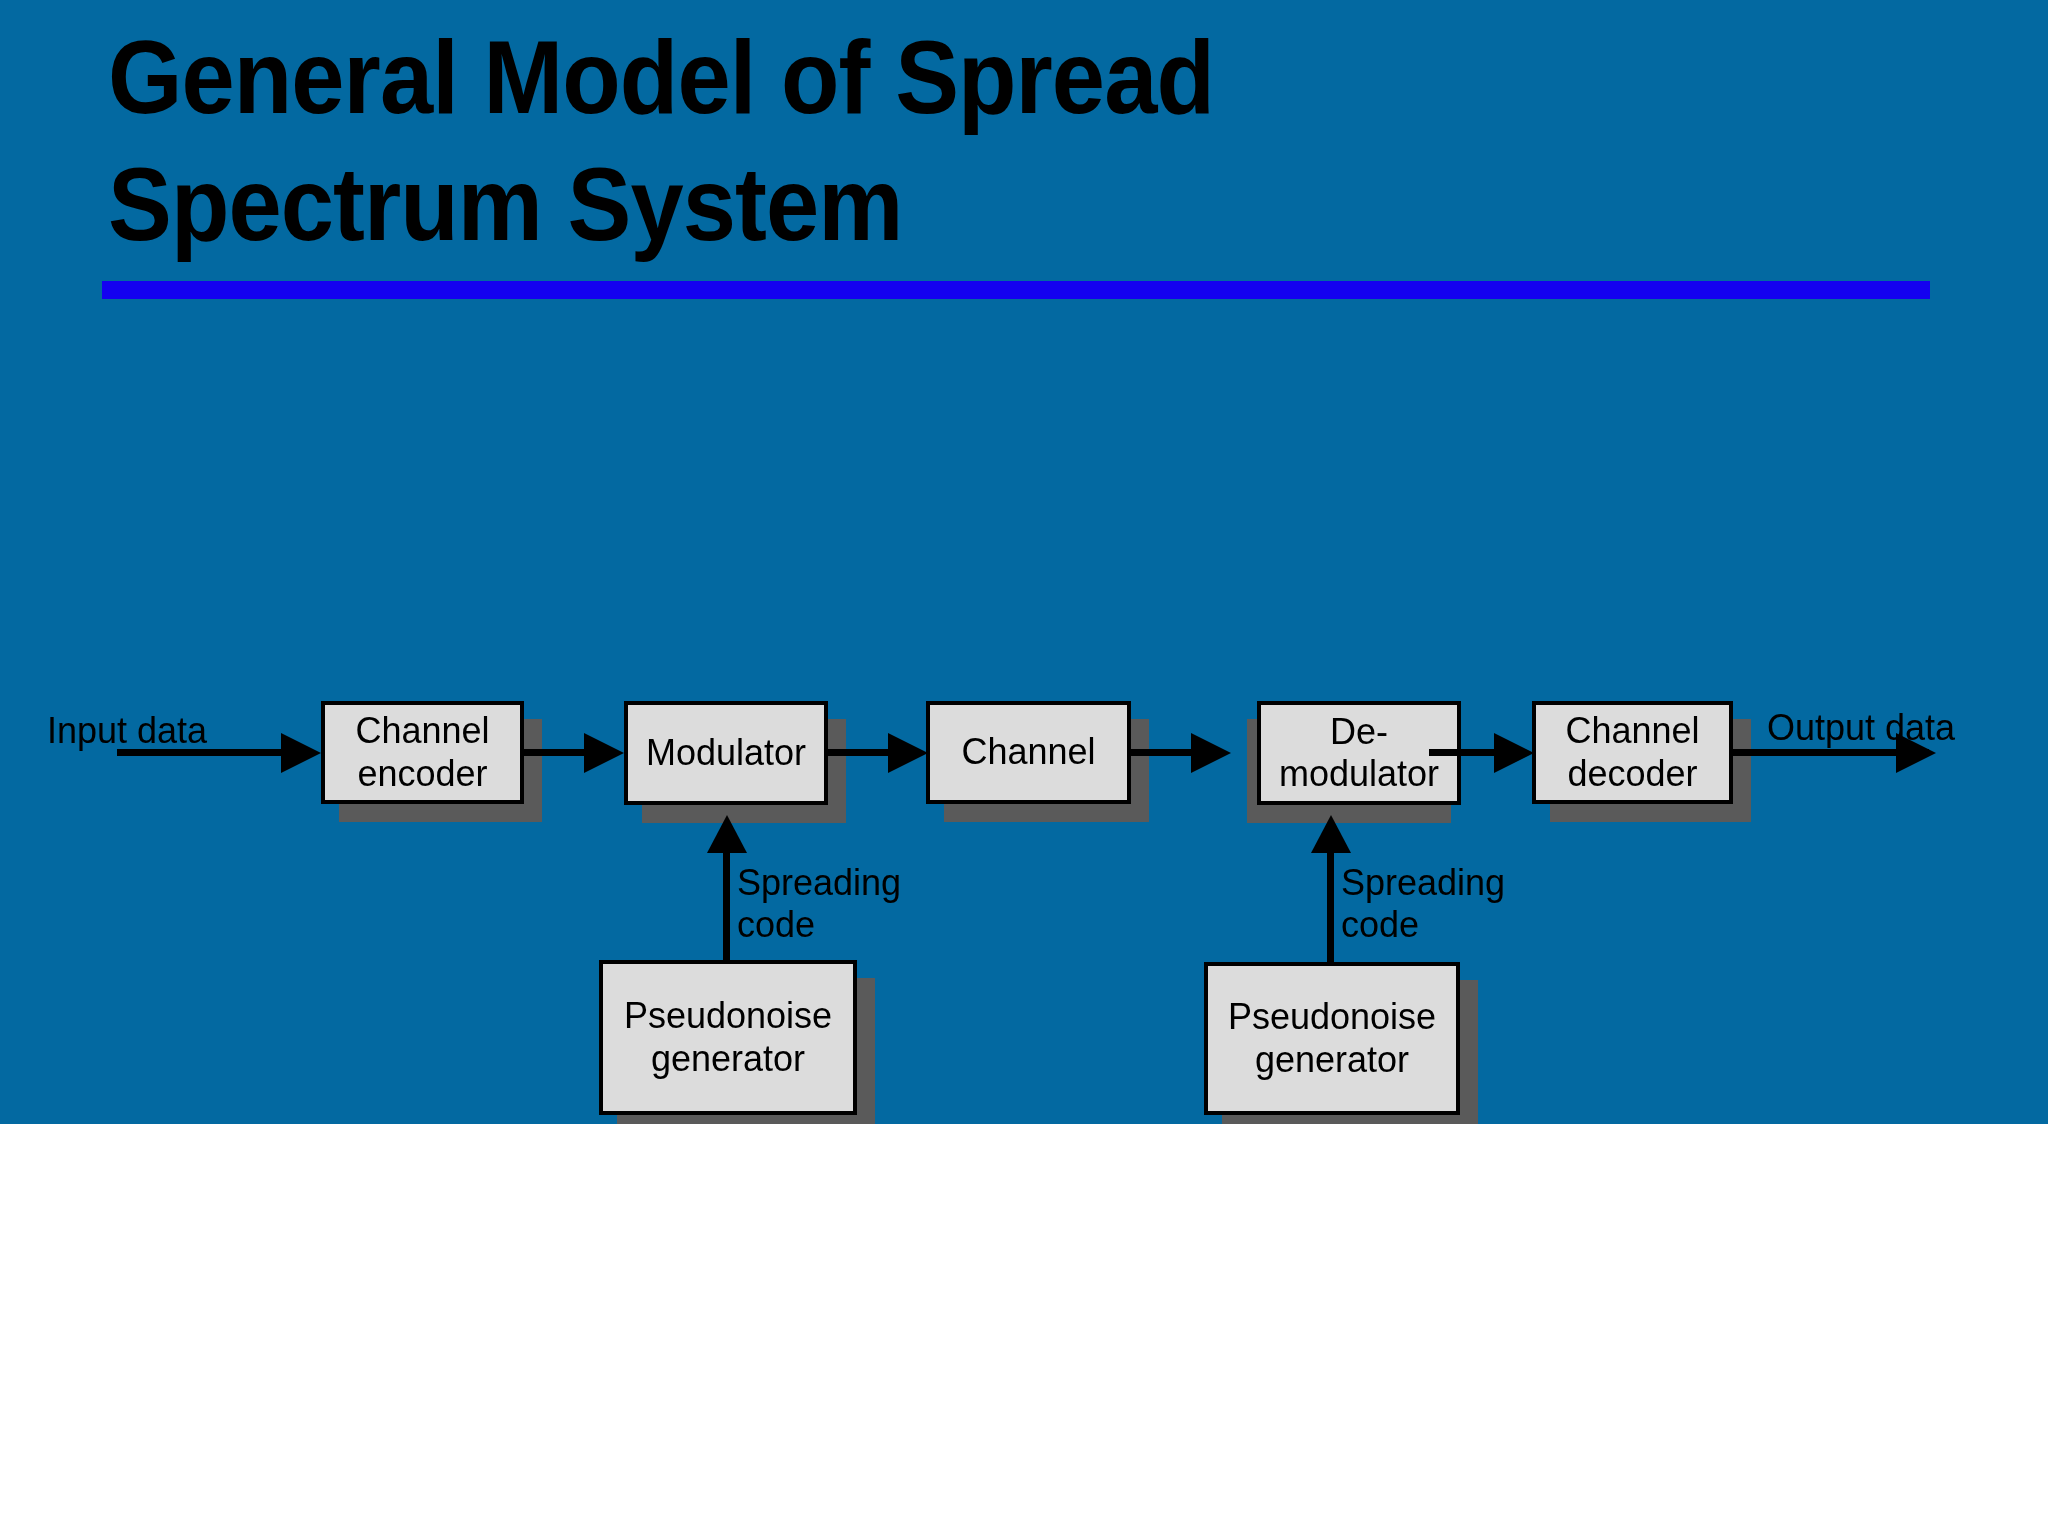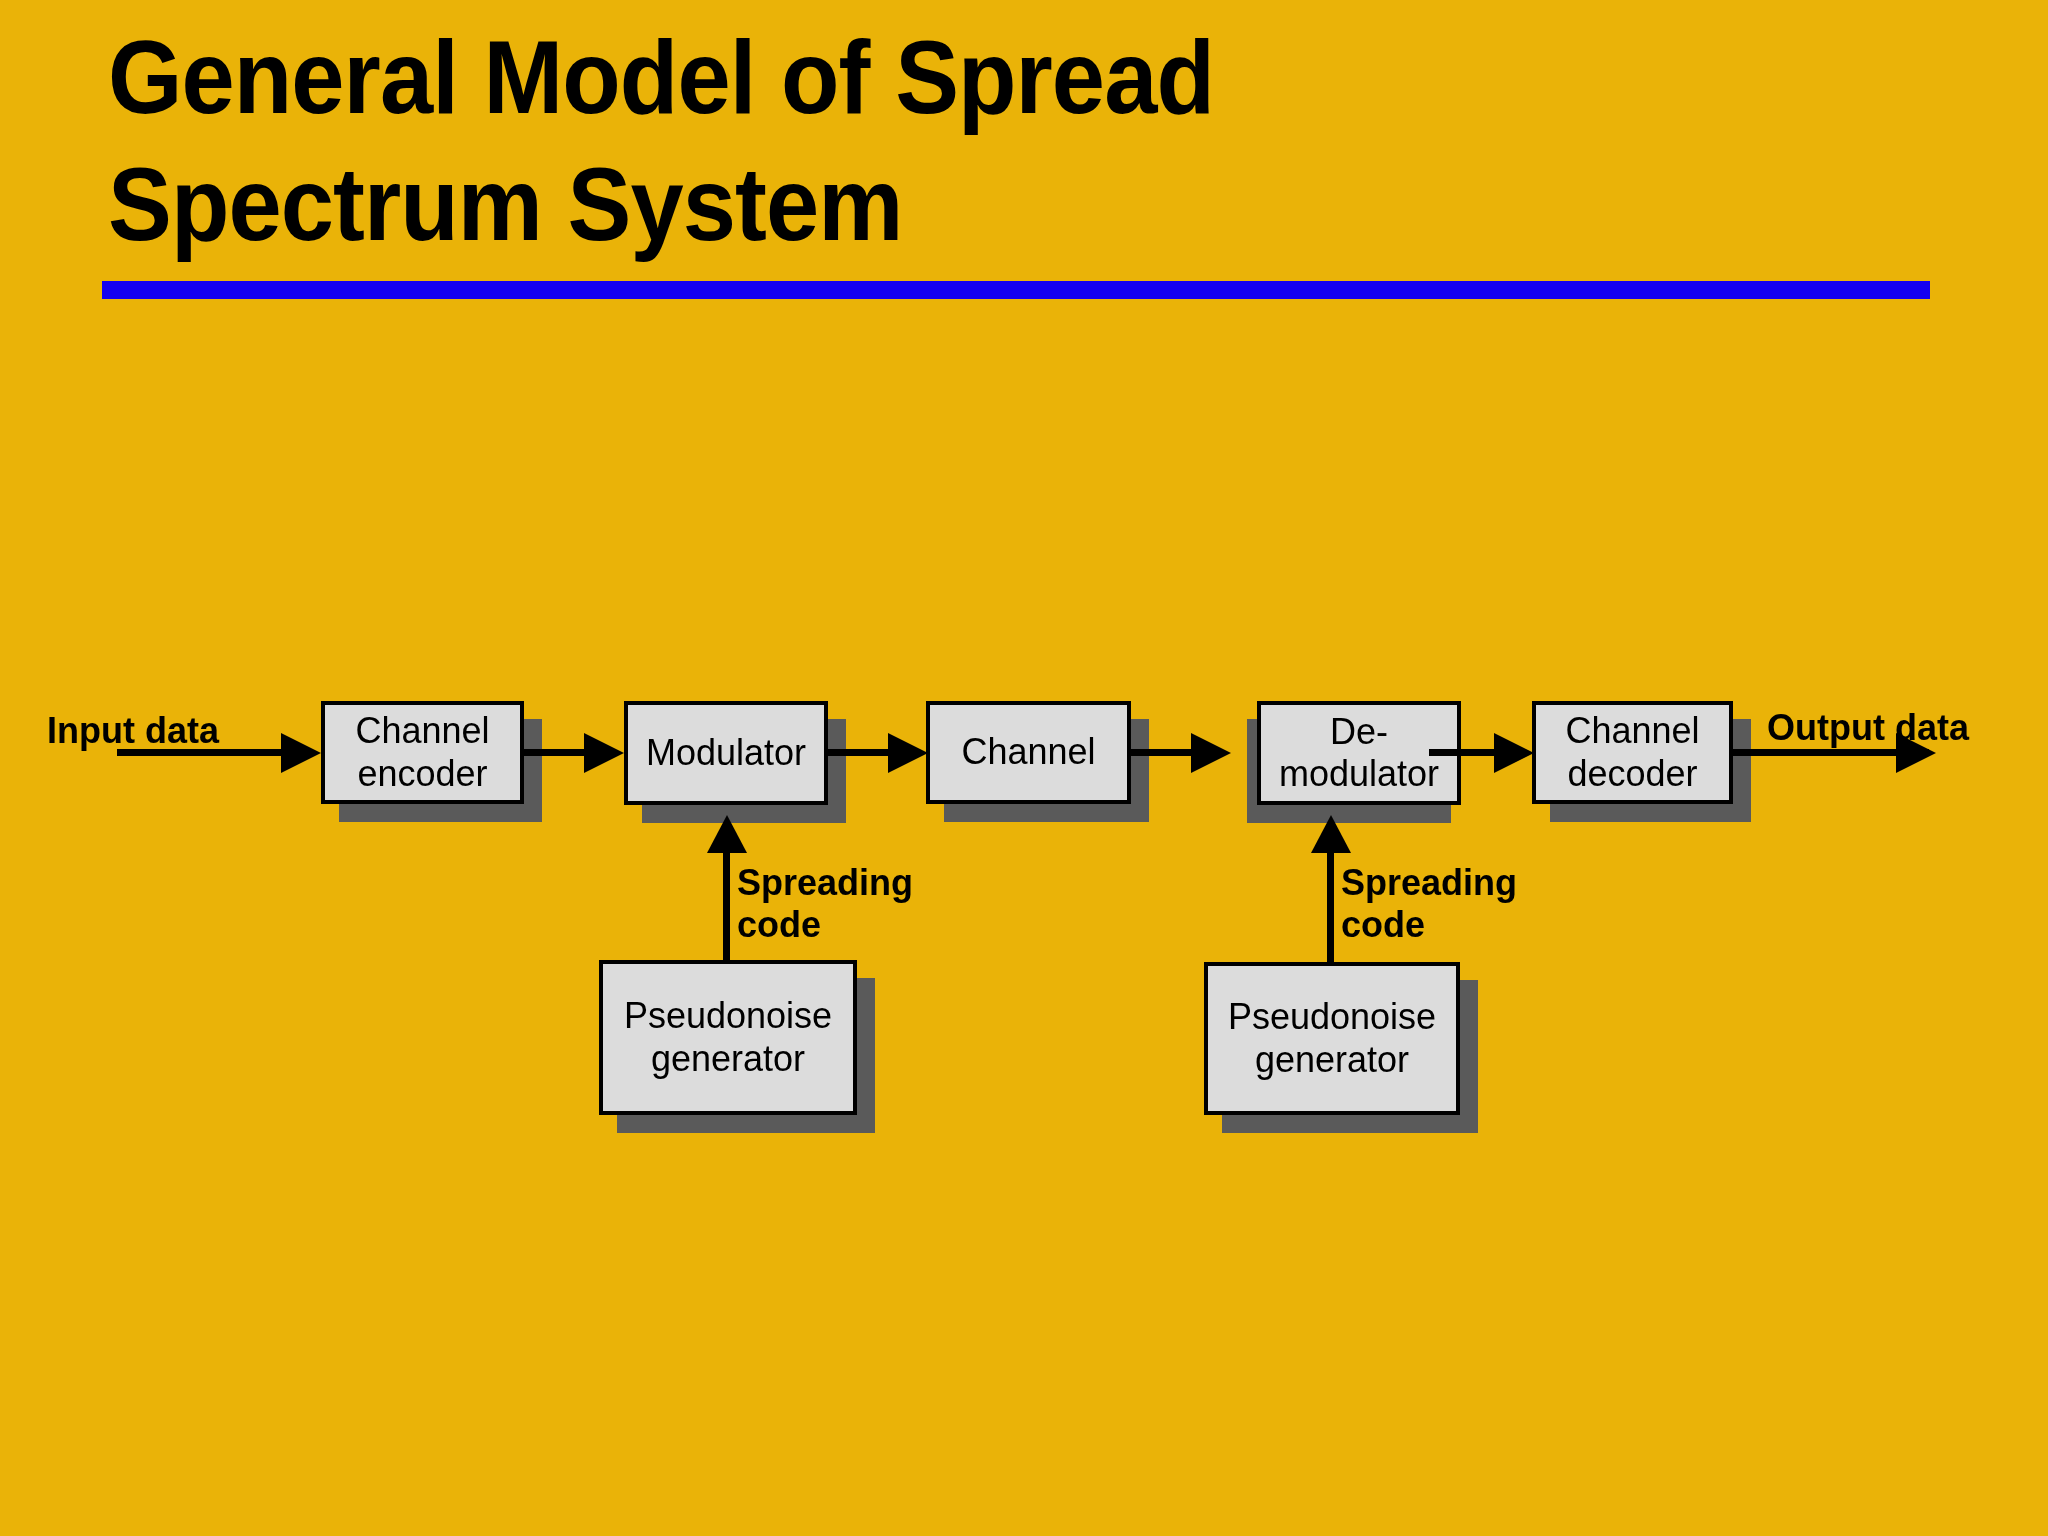--- a/index.html
+++ b/index.html
@@ -3,22 +3,22 @@
 <meta charset="utf-8">
 <style>
   html, body {
     margin: 0;
     padding: 0;
     background: #ffffff;
   }
   #page {
     position: relative;
     width: 2048px;
-    height: 1536px;
-    background: #eab308;
+    height: 1124px;
+    background: #0369a1;
     overflow: hidden;
     font-family: "Liberation Sans", sans-serif;
   }
 
   
   #title-block {
     position: absolute;
     left: 108px;
     top: 14px;
     width: 1500px;
@@ -102,21 +102,20 @@
   }
 
   .io-label {
     position: absolute;
     font-family: "Liberation Sans", sans-serif;
     font-size: 36px;
     line-height: 1.18;
     color: #000000;
     white-space: pre-line;
     z-index: 4;
-    font-weight: bold;
   }
 </style>
 </head>
 <body>
 
 <div id="page">
 
   <div id="title-block">
     <h1 id="slide-title">General Model of Spread
 Spectrum System</h1>

